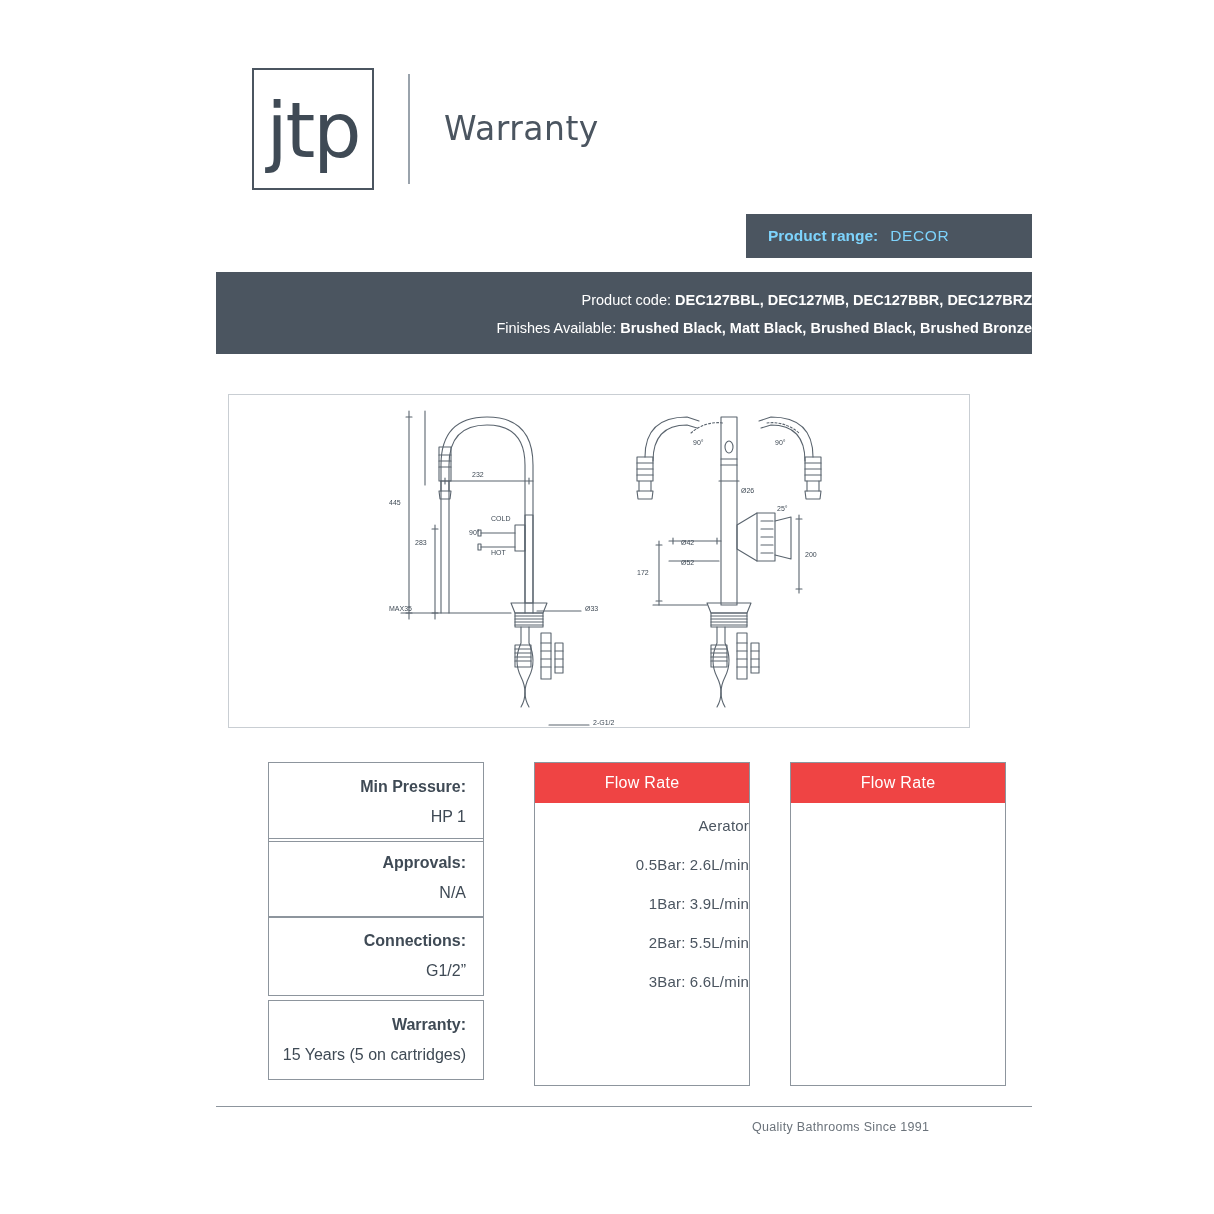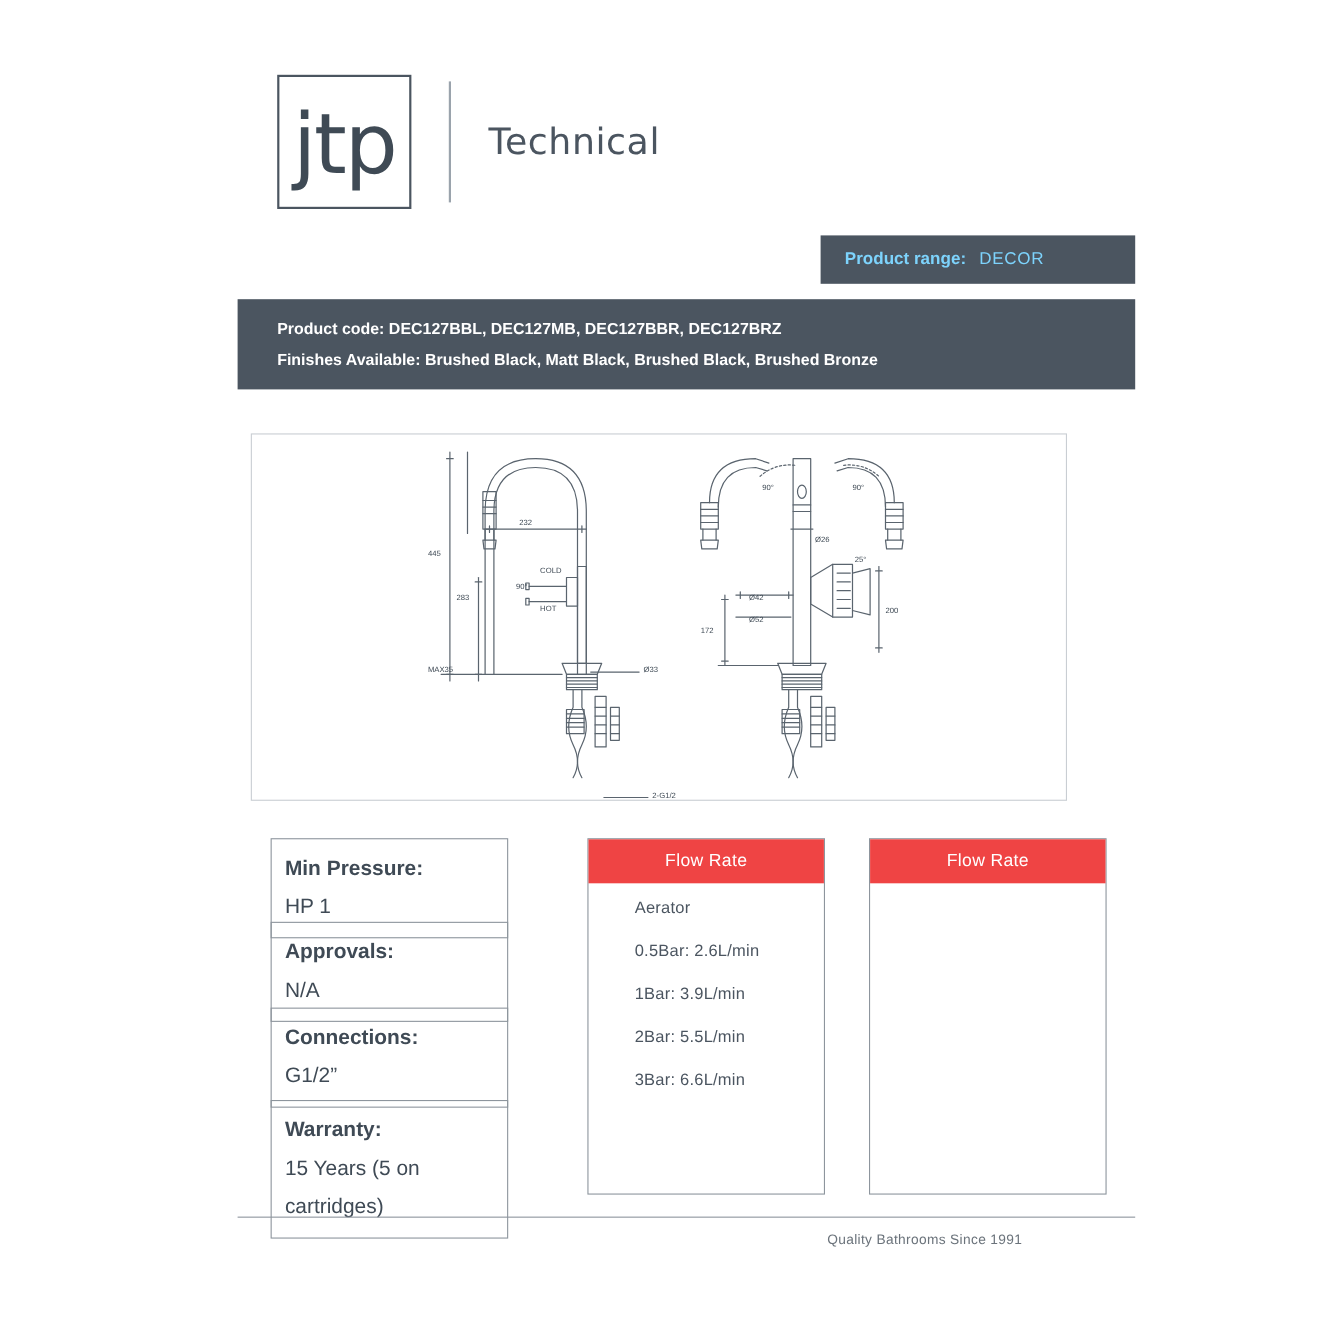--- a/index.html
+++ b/index.html
@@ -6,21 +6,21 @@
   html, body { margin: 0; padding: 0; }
   body {
     width: 1214px;
     height: 1214px;
     background: #ffffff;
     font-family: "Liberation Sans", sans-serif;
     color: #3f4a55;
     position: relative;
     overflow: hidden;
   }
-  .page { position: relative; width: 1034px; height: 1214px; }
+  .page { position: relative; width: 1034px; height: 1214px; text-align: right; }
 
   
   .header {
     position: absolute;
     left: 252px; top: 68px;
     display: flex; align-items: center;
   }
   .logo-box {
     width: 122px; height: 122px;
     border: 2px solid #4b5560;
@@ -67,41 +67,41 @@
   .code-bar {
     position: absolute;
     left: 216px; top: 272px;
     width: 816px; height: 82px;
     background: #4b5560;
     color: #ffffff;
     padding: 14px 0 0 36px;
     font-size: 14.5px;
     line-height: 1.95;
   }
-  .code-bar .lbl { font-weight: bold; }
+  .code-bar .lbl { font-weight: normal; }
   .code-bar .val { font-weight: bold; }
 
   
   .drawing {
     position: absolute;
     left: 228px; top: 394px;
     width: 742px; height: 334px;
     border: 1px solid #c9ced3;
     background: #fff;
   }
   .drawing svg { display: block; }
 
   
   .spec {
     position: absolute;
-    left: 246px;
+    left: 268px;
     width: 216px;
     border: 1px solid #8d959d;
-    padding: 9px 4px 10px 12px;
-    font-size: 19px;
+    padding: 9px 17px 10px 12px;
+    font-size: 16px;
     line-height: 1.85;
     color: #3f4a55;
   }
   .spec .k { font-weight: bold; display: block; }
   .spec .v { display: block; font-weight: normal; }
   #spec0 { top: 762px; }
   #spec1 { top: 838px; }
   #spec2 { top: 916px; }
   #spec3 { top: 1000px; }
 
@@ -160,21 +160,21 @@
 <body>
 
 <div class="page">
 
   <div class="header">
     <div class="logo-box">
       <span class="logo-text">jtp</span>
     </div>
     <div class="logo-div"></div>
     <div class="title-block">
-      <div>Technical</div>
+      <div>Warranty</div>
     </div>
   </div>
 
   <div class="range-bar">
     <span class="lbl">Product range:</span>
     <span class="val">DECOR</span>
   </div>
 
   <div class="code-bar">
     <div>

